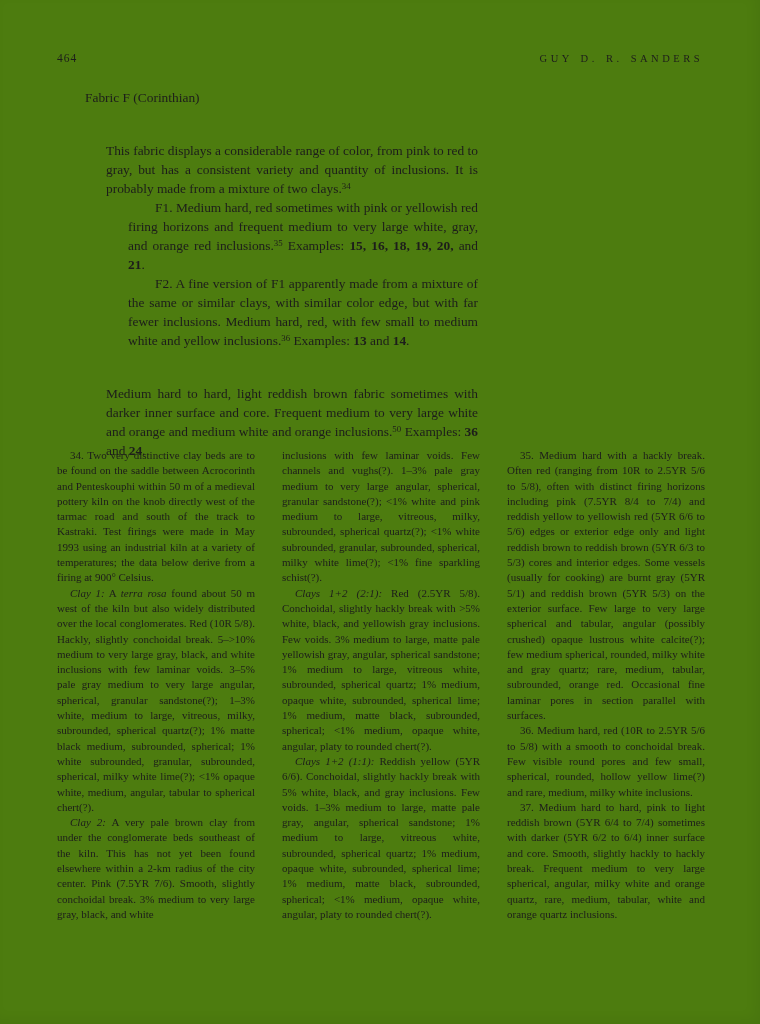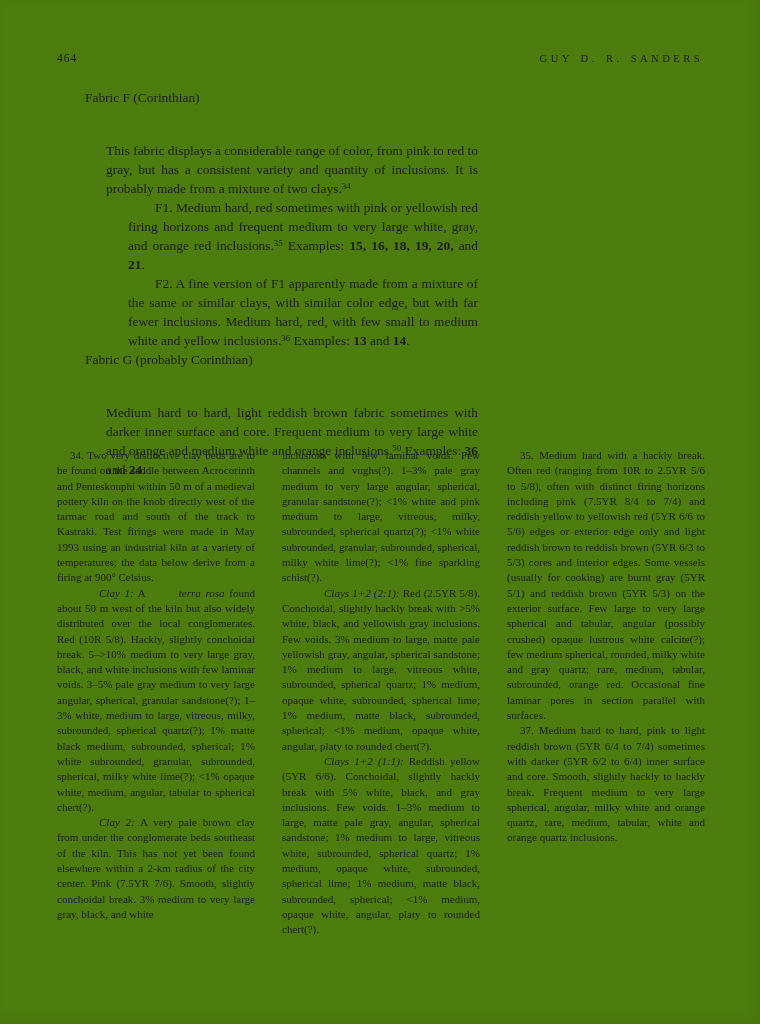--- a/index.html
+++ b/index.html
@@ -22,21 +22,21 @@
     text-align: right; font-size: 10.5px; letter-spacing: 3.5px; word-spacing: 2px;
   }
   
   .main-text { position: absolute; top: 88px; left: 85px; width: 393px; }
   .main-text p { margin: 0; font-size: 13.4px; line-height: 19px; text-align: justify; }
   .main-text p.heading { text-align: left; }
   .main-text p.lvl1 { padding-left: 21px; margin-top: 34px; }
   .main-text p.lvl2 { padding-left: 43px; text-indent: 27px; }
   sup { font-size: 0.66em; line-height: 0; vertical-align: baseline; position: relative; top: -0.45em; }
   .b { font-weight: bold; }
-  .i { font-style: italic; margin-left: 29px; }
+  .i { font-style: italic; }
   
   .footnotes { position: absolute; top: 448px; left: 57px; width: 648px; display: flex; gap: 27px; }
   .fn-col { flex: 1 1 0; }
   .fn-col p { margin: 0; font-size: 11px; line-height: 15.3px; text-align: justify; text-indent: 13px; }
   .fn-col p.noindent { text-indent: 0; }
 </style>
 </head>
 <body>
 
 <div class="page">
@@ -44,34 +44,34 @@
   <header class="page-header">
     <span class="page-number">464</span>
     <span class="running-head">GUY D. R. SANDERS</span>
   </header>
 
   <main class="main-text">
     <p class="heading"><span>Fabric F (Corinthian)</span></p>
     <p class="lvl1"><span>This fabric displays a considerable range of color, from pink to red to gray, but has a consistent variety and quantity of inclusions. It is probably made from a mixture of two clays.</span><sup>34</sup></p>
     <p class="lvl2"><span>F1. Medium hard, red sometimes with pink or yellowish red firing horizons and frequent medium to very large white, gray, and orange red inclusions.</span><sup>35</sup><span> Examples: </span><span class="b">15, 16, 18, 19, 20,</span><span> and </span><span class="b">21</span><span>.</span></p>
     <p class="lvl2"><span>F2. A fine version of F1 apparently made from a mixture of the same or similar clays, with similar color edge, but with far fewer inclusions. Medium hard, red, with few small to medium white and yellow inclusions.</span><sup>36</sup><span> Examples: </span><span class="b">13</span><span> and </span><span class="b">14</span><span>.</span></p>
-    <p class="heading"><span>Fabric G (probably Corinthian)</span></p>
     <p class="lvl1"><span>Medium hard to hard, light reddish brown fabric sometimes with darker inner surface and core. Frequent medium to very large white and orange and medium white and orange inclusions.</span><sup>50</sup><span> Examples: </span><span class="b">36</span><span> and </span><span class="b">24</span><span>.</span></p>
   </main>
 
   <section class="footnotes">
     <div class="fn-col">
       <p><span>34. Two very distinctive clay beds are to be found on the saddle between Acrocorinth and Penteskouphi within 50 m of a medieval pottery kiln on the knob directly west of the tarmac road and south of the track to Kastraki. Test firings were made in May 1993 using an industrial kiln at a variety of temperatures; the data below derive from a firing at 900° Celsius.</span></p>
       <p><span class="i">Clay 1:</span><span> A </span><span class="i">terra rosa</span><span> found about 50 m west of the kiln but also widely distributed over the local conglomerates. Red (10R 5/8). Hackly, slightly conchoidal break. 5–&gt;10% medium to very large gray, black, and white inclusions with few laminar voids. 3–5% pale gray medium to very large angular, spherical, granular sandstone(?); 1–3% white, medium to large, vitreous, milky, subrounded, spherical quartz(?); 1% matte black medium, subrounded, spherical; 1% white subrounded, granular, subrounded, spherical, milky white lime(?); &lt;1% opaque white, medium, angular, tabular to spherical chert(?).</span></p>
       <p><span class="i">Clay 2:</span><span> A very pale brown clay from under the conglomerate beds southeast of the kiln. This has not yet been found elsewhere within a 2-km radius of the city center. Pink (7.5YR 7/6). Smooth, slightly conchoidal break. 3% medium to very large gray, black, and white</span></p>
     </div>
     <div class="fn-col">
       <p class="noindent"><span>inclusions with few laminar voids. Few channels and vughs(?). 1–3% pale gray medium to very large angular, spherical, granular sandstone(?); &lt;1% white and pink medium to large, vitreous, milky, subrounded, spherical quartz(?); &lt;1% white subrounded, granular, subrounded, spherical, milky white lime(?); &lt;1% fine sparkling schist(?).</span></p>
       <p><span class="i">Clays 1+2 (2:1):</span><span> Red (2.5YR 5/8). Conchoidal, slightly hackly break with &gt;5% white, black, and yellowish gray inclusions. Few voids. 3% medium to large, matte pale yellowish gray, angular, spherical sandstone; 1% medium to large, vitreous white, subrounded, spherical quartz; 1% medium, opaque white, subrounded, spherical lime; 1% medium, matte black, subrounded, spherical; &lt;1% medium, opaque white, angular, platy to rounded chert(?).</span></p>
       <p><span class="i">Clays 1+2 (1:1):</span><span> Reddish yellow (5YR 6/6). Conchoidal, slightly hackly break with 5% white, black, and gray inclusions. Few voids. 1–3% medium to large, matte pale gray, angular, spherical sandstone; 1% medium to large, vitreous white, subrounded, spherical quartz; 1% medium, opaque white, subrounded, spherical lime; 1% medium, matte black, subrounded, spherical; &lt;1% medium, opaque white, angular, platy to rounded chert(?).</span></p>
     </div>
     <div class="fn-col">
       <p><span>35. Medium hard with a hackly break. Often red (ranging from 10R to 2.5YR 5/6 to 5/8), often with distinct firing horizons including pink (7.5YR 8/4 to 7/4) and reddish yellow to yellowish red (5YR 6/6 to 5/6) edges or exterior edge only and light reddish brown to reddish brown (5YR 6/3 to 5/3) cores and interior edges. Some vessels (usually for cooking) are burnt gray (5YR 5/1) and reddish brown (5YR 5/3) on the exterior surface. Few large to very large spherical and tabular, angular (possibly crushed) opaque lustrous white calcite(?); few medium spherical, rounded, milky white and gray quartz; rare, medium, tabular, subrounded, orange red. Occasional fine laminar pores in section parallel with surfaces.</span></p>
+      <p><span>36. Medium hard, red (10R to 2.5YR 5/6 to 5/8) with a smooth to conchoidal break. Few visible round pores and few small, spherical, rounded, hollow yellow lime(?) and rare, medium, milky white inclusions.</span></p>
       <p><span>37. Medium hard to hard, pink to light reddish brown (5YR 6/4 to 7/4) sometimes with darker (5YR 6/2 to 6/4) inner surface and core. Smooth, slightly hackly to hackly break. Frequent medium to very large spherical, angular, milky white and orange quartz, rare, medium, tabular, white and orange quartz inclusions.</span></p>
     </div>
   </section>
 
 </div>
 
 </body></html>

